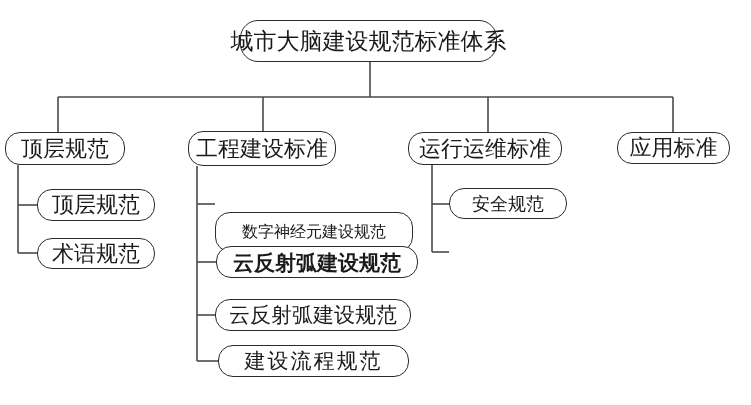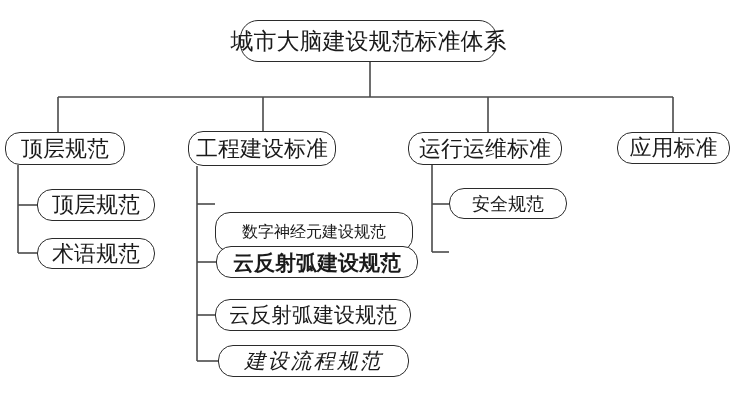--- a/index.html
+++ b/index.html
@@ -33,21 +33,21 @@
   .n-basic     { left: 5px;   top: 132px; width: 120px; height: 33px; font-size: 22px; }
   .n-eng       { left: 188px; top: 131px; width: 148px; height: 35px; font-size: 22px; text-align: right; }
   .n-ops       { left: 408px; top: 132px; width: 154px; height: 33px; font-size: 22px; }
   .n-app       { left: 617px; top: 132px; width: 113px; height: 32px; font-size: 22px; }
   .n-top       { left: 37px;  top: 189px; width: 118px; height: 32px; font-size: 22px; text-align: center; }
   .n-term      { left: 37px;  top: 238px; width: 118px; height: 31px; font-size: 22px; }
   .n-neuron-b  { left: 215px; top: 188px; width: 198px; height: 40px; font-size: 16px; margin-top: 24px; }
   .n-neuron-c  { left: 216px; top: 246px; width: 202px; height: 32px; font-size: 21px;
                  font-family: "Liberation Sans", sans-serif; font-weight: bold; }
   .n-cloud     { left: 215px; top: 299px; width: 196px; height: 32px; font-size: 21px; }
-  .n-process   { left: 218px; top: 345px; width: 191px; height: 32px; font-size: 21px; letter-spacing: 2px; font-style: italic; }
+  .n-process   { left: 218px; top: 345px; width: 191px; height: 32px; font-size: 21px; letter-spacing: 2px; }
   .n-security  { left: 449px; top: 188px; width: 118px; height: 31px; font-size: 18px; }
   .n-eval      { left: 449px; top: 237px; width: 118px; height: 31px; font-size: 22px; }
 </style>
 </head>
 <body>
 
 <div class="canvas">
 
   <svg class="connectors" viewBox="0 0 751 405" xmlns="http://www.w3.org/2000/svg">
     <g stroke="#4a4a4a" stroke-width="1.6" fill="none">

